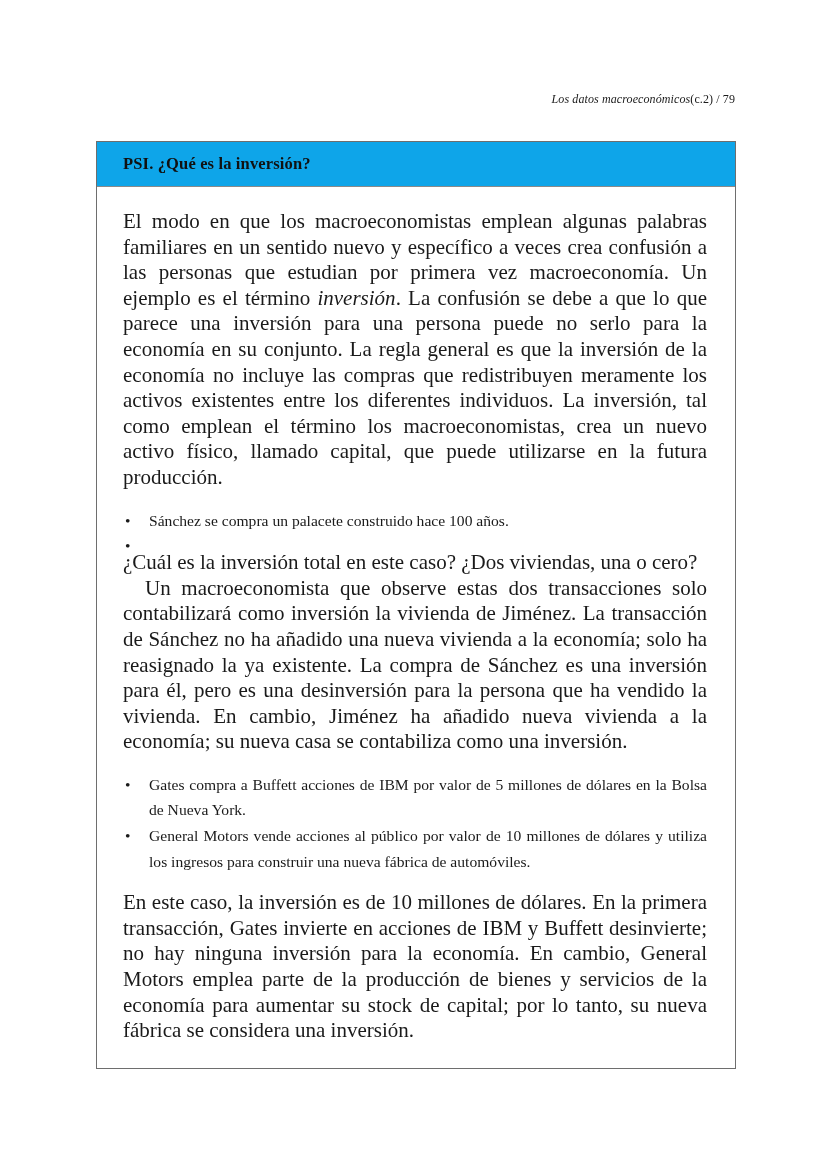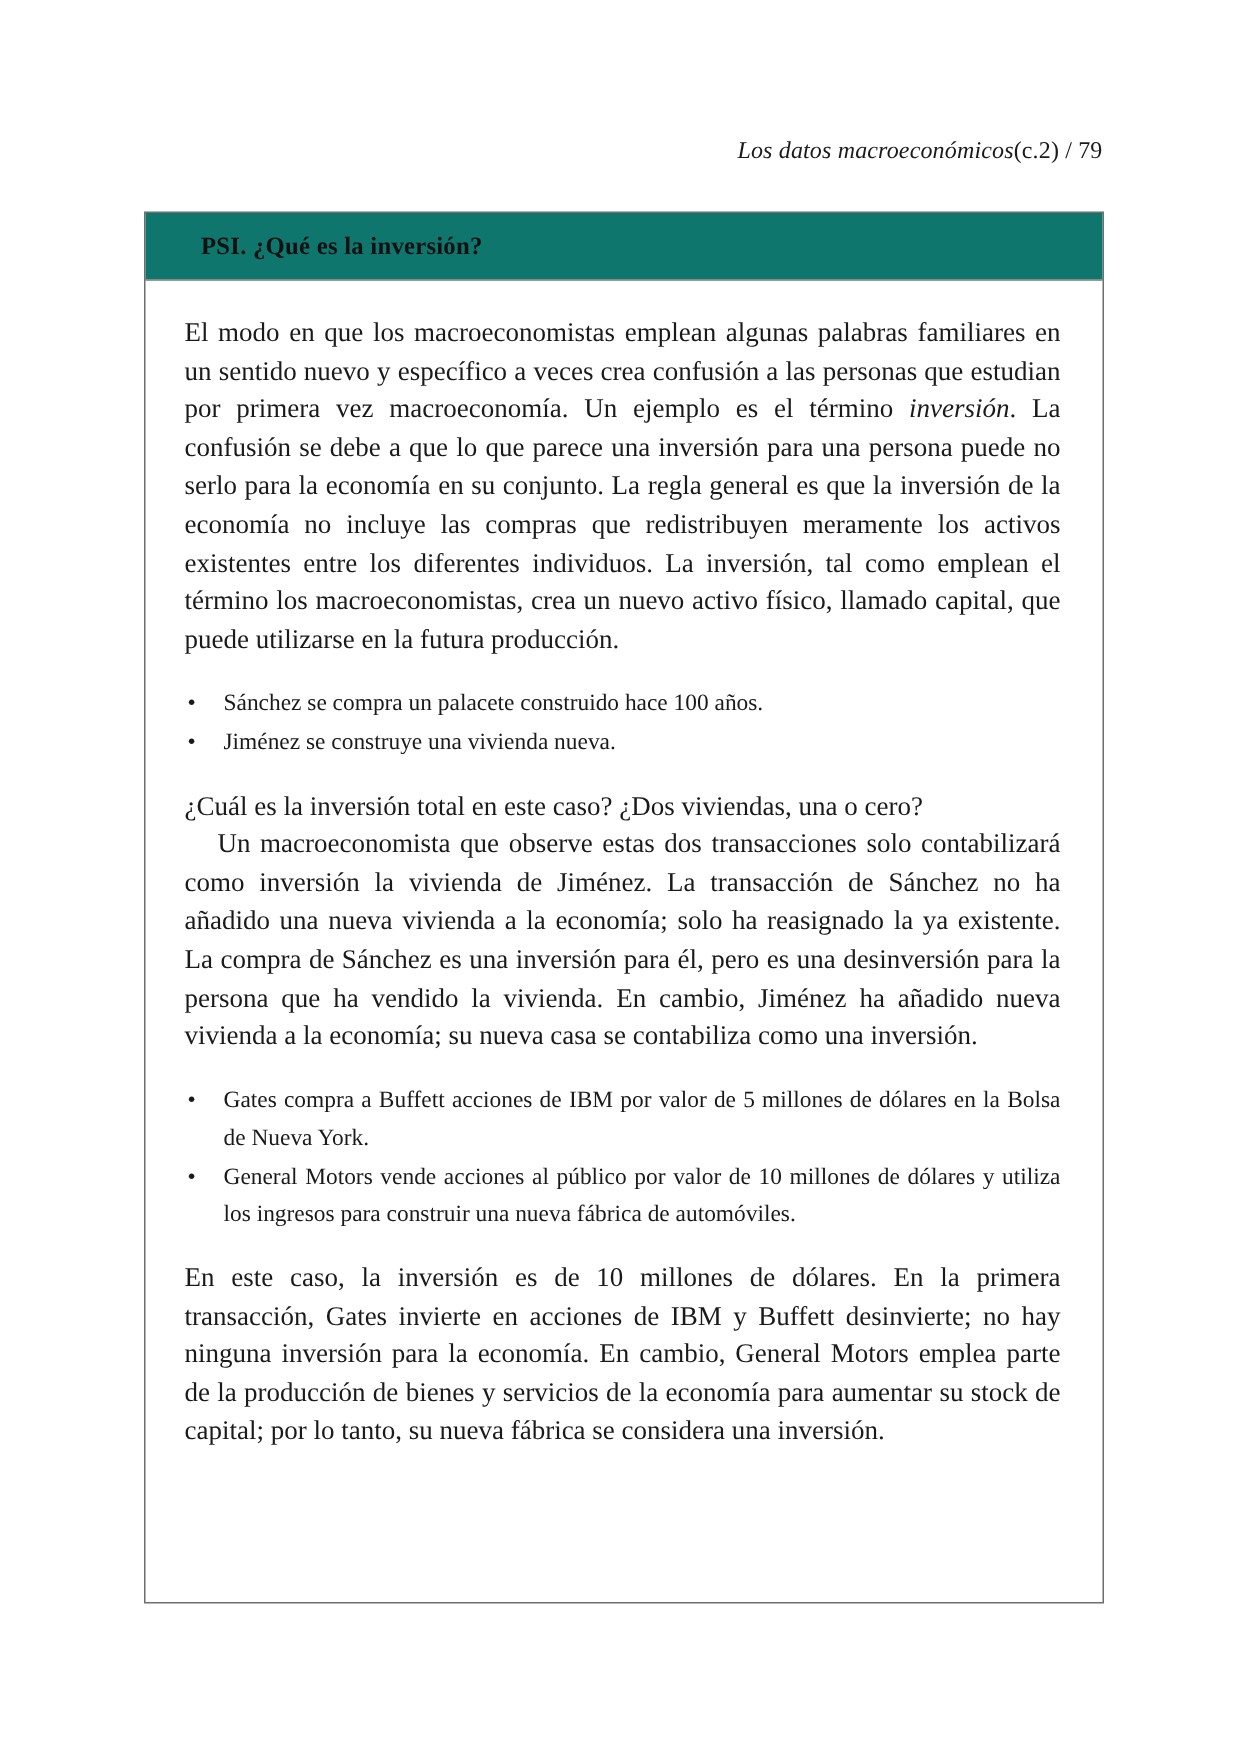--- a/index.html
+++ b/index.html
@@ -20,21 +20,21 @@
     position: absolute;
     inset: 0;
     background: #ffffff;
   }
 
   
   .running-header {
     position: absolute;
     top: 92px;
     right: 93px;
-    font-size: 16px;
+    font-size: 12px;
     letter-spacing: 0.1px;
     color: #1a1a1a;
     white-space: nowrap;
   }
   .running-header .rh-title {
     font-style: italic;
   }
   .running-header .rh-chapter,
   .running-header .rh-sep,
   .running-header .rh-page {
@@ -48,43 +48,43 @@
     top: 141px;
     width: 640px;
     height: 928px;
     border: 1px solid #6e6e6e;
     box-sizing: border-box;
     background: #ffffff;
   }
 
   .feature-head {
     height: 45px;
-    background: #0f766e;
+    background: #0ea5e9;
     border-bottom: 1px solid #8a8a8a;
     display: flex;
     align-items: center;
     box-sizing: border-box;
-    padding-left: 37px;
+    padding-left: 26px;
     text-align: right;
   }
   .feature-head-title {
     font-weight: bold;
     font-size: 16.5px;
     letter-spacing: 0.15px;
     color: #111111;
   }
 
   .feature-body {
     padding: 22px 28px 0 26px;
     box-sizing: border-box;
   }
 
   p.para {
     margin: 0;
-    font-size: 18px;
+    font-size: 21px;
     line-height: 25.6px;
     text-align: justify;
     text-justify: inter-word;
     hyphens: manual;
   }
   p.para.indent {
     text-indent: 22px;
   }
   p.para em {
     font-style: italic;
@@ -130,21 +130,21 @@
       <span class="feature-head-title">PSI. ¿Qué es la inversión?</span>
     </div>
 
     <div class="feature-body">
 
       <p class="para"><span>El modo en que los macroeconomistas emplean algunas palabras familiares en un sentido nuevo y específico a veces crea confusión a las personas que estudian por primera vez macroeconomía. Un ejemplo es el término </span><em>inversión</em><span>. La confusión se debe a que lo que parece una inversión para una persona puede no serlo para la economía en su conjunto. La regla general es que la inversión de la economía no incluye las compras que redistribuyen meramente los activos existentes entre los diferentes individuos. La inversión, tal como emplean el término los macroeconomistas, crea un nuevo activo físico, llamado capital, que puede utilizarse en la futura producción.</span></p>
 
 
       <ul class="bullets">
         <li><span class="bullet-dot">•</span><span>Sánchez se compra un palacete construido hace 100 años.</span></li>
-        <li><span class="bullet-dot">•</span><span>Jiménez se construye una vivienda nueva.</span></li>
+        <li><span class="bullet-dot">•</span></li>
       </ul>
 
       <div class="gap-after-list"></div>
 
       <p class="para">¿Cuál es la inversión total en este caso? ¿Dos viviendas, una o cero?</p>
 
       <p class="para indent">Un macroeconomista que observe estas dos transacciones solo contabilizará como inversión la vivienda de Jiménez. La transacción de Sánchez no ha añadido una nueva vivienda a la economía; solo ha reasignado la ya existente. La compra de Sánchez es una inversión para él, pero es una desinversión para la persona que ha vendido la vivienda. En cambio, Jiménez ha añadido nueva vivienda a la economía; su nueva casa se contabiliza como una inversión.</p>
 
 
       <ul class="bullets">

